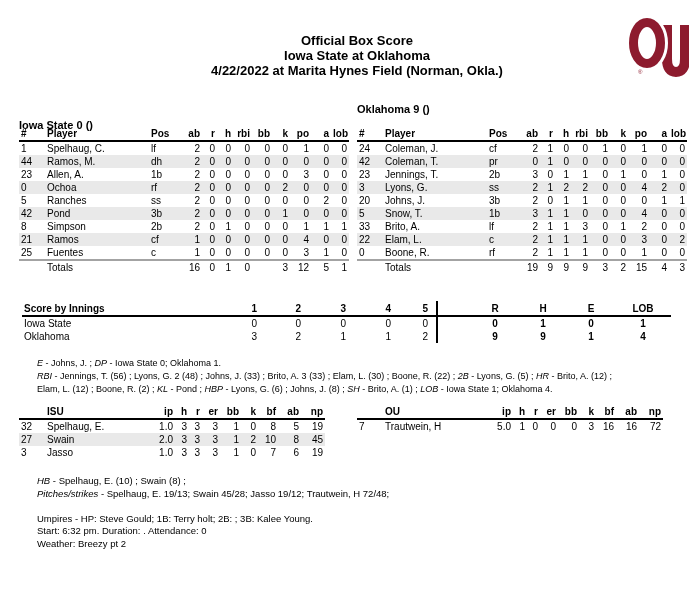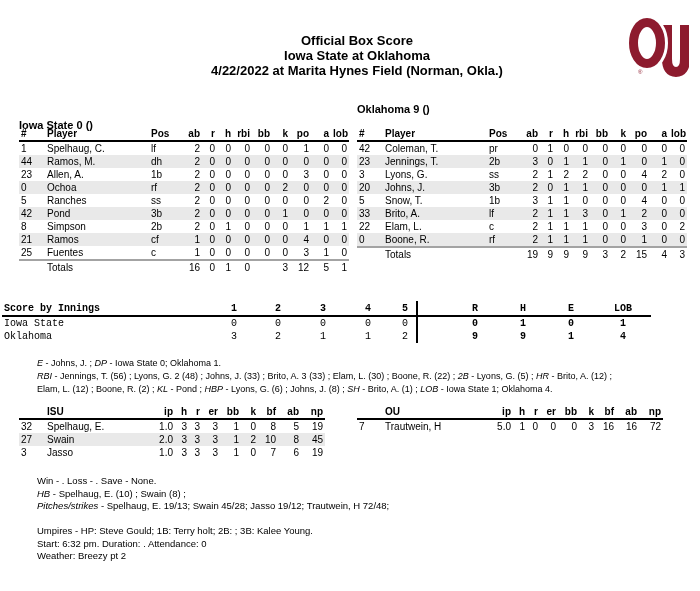--- a/index.html
+++ b/index.html
@@ -34,21 +34,21 @@
   .batting.iowa { left:19px; }
   .batting.okla { left:357px; }
   .batting th.num, .batting td.c3, .batting td.c4, .batting td.c5, .batting td.c6,
   .batting td.c7, .batting td.c8, .batting td.c9, .batting td.c10, .batting td.c11
     { text-align:right; }
   .batting th.txt, .batting td.c0, .batting td.c1, .batting td.c2 { text-align:left; }
   tbody.rows tr:nth-child(even) td { background:var(--row_stripe); }
   tbody.totals td { border-top:2px solid #a3a3a3; }
 
   
-  .innings { position:absolute; top:301px; left:2px; width:649px;font-family:Liberation Mono, monospace; }
+  .innings { position:absolute; top:301px; left:22px; width:649px; }
   .innings th { border-bottom:2px solid #000; }
   .innings th.lbl, .innings td.c0 { text-align:left; }
   .innings th.inn, .innings td.c1, .innings td.c2, .innings td.c3,
   .innings td.c4, .innings td.c5 { text-align:right; padding-right:8px; }
   .innings th.vline, .innings td.c5 { border-right:2px solid #000; }
   .innings th.res, .innings td.c7, .innings td.c8, .innings td.c9, .innings td.c10
     { text-align:center; }
   .innings td.c7, .innings td.c8, .innings td.c9, .innings td.c10 { font-weight:bold; }
 
   
@@ -298,20 +298,34 @@
       <th class="num">rbi</th>
       <th class="num">bb</th>
       <th class="num">k</th>
       <th class="num">po</th>
       <th class="num">a</th>
       <th class="num">lob</th>
     </tr>
       </thead>
     <tbody class="rows">
         <tr>
+          <td class="c0">24</td>
+          <td class="c1">Coleman, J.</td>
+          <td class="c2">cf</td>
+          <td class="c3">2</td>
+          <td class="c4">1</td>
+          <td class="c5">0</td>
+          <td class="c6">0</td>
+          <td class="c7">1</td>
+          <td class="c8">0</td>
+          <td class="c9">1</td>
+          <td class="c10">0</td>
+          <td class="c11">0</td>
+        </tr>
+        <tr>
           <td class="c0">42</td>
           <td class="c1">Coleman, T.</td>
           <td class="c2">pr</td>
           <td class="c3">0</td>
           <td class="c4">1</td>
           <td class="c5">0</td>
           <td class="c6">0</td>
           <td class="c7">0</td>
           <td class="c8">0</td>
           <td class="c9">0</td>
@@ -612,21 +626,20 @@
           <td class="c6">0</td>
           <td class="c7">3</td>
           <td class="c8">16</td>
           <td class="c9">16</td>
           <td class="c10">72</td>
         </tr>
       </tbody>
   </table>
 
   <div class="footer">
-    <div class="note-line"><span>Win - . Loss - . Save - None.</span></div>
     <div class="note-line"><i>HB</i><span> - Spelhaug, E. (10) ; Swain (8) ;</span></div>
     <div class="note-line"><i>Pitches/strikes</i><span> - Spelhaug, E. 19/13; Swain 45/28; Jasso 19/12; Trautwein, H 72/48;</span></div>
     <div class="note-line"></div>
     <div class="note-line"><span>Umpires - HP: Steve Gould; 1B: Terry holt; 2B: ; 3B: Kalee Young.</span></div>
     <div class="note-line"><span>Start: 6:32 pm. Duration: . Attendance: 0</span></div>
     <div class="note-line"><span>Weather: Breezy pt 2</span></div>
   </div>
 
 </div>
 

